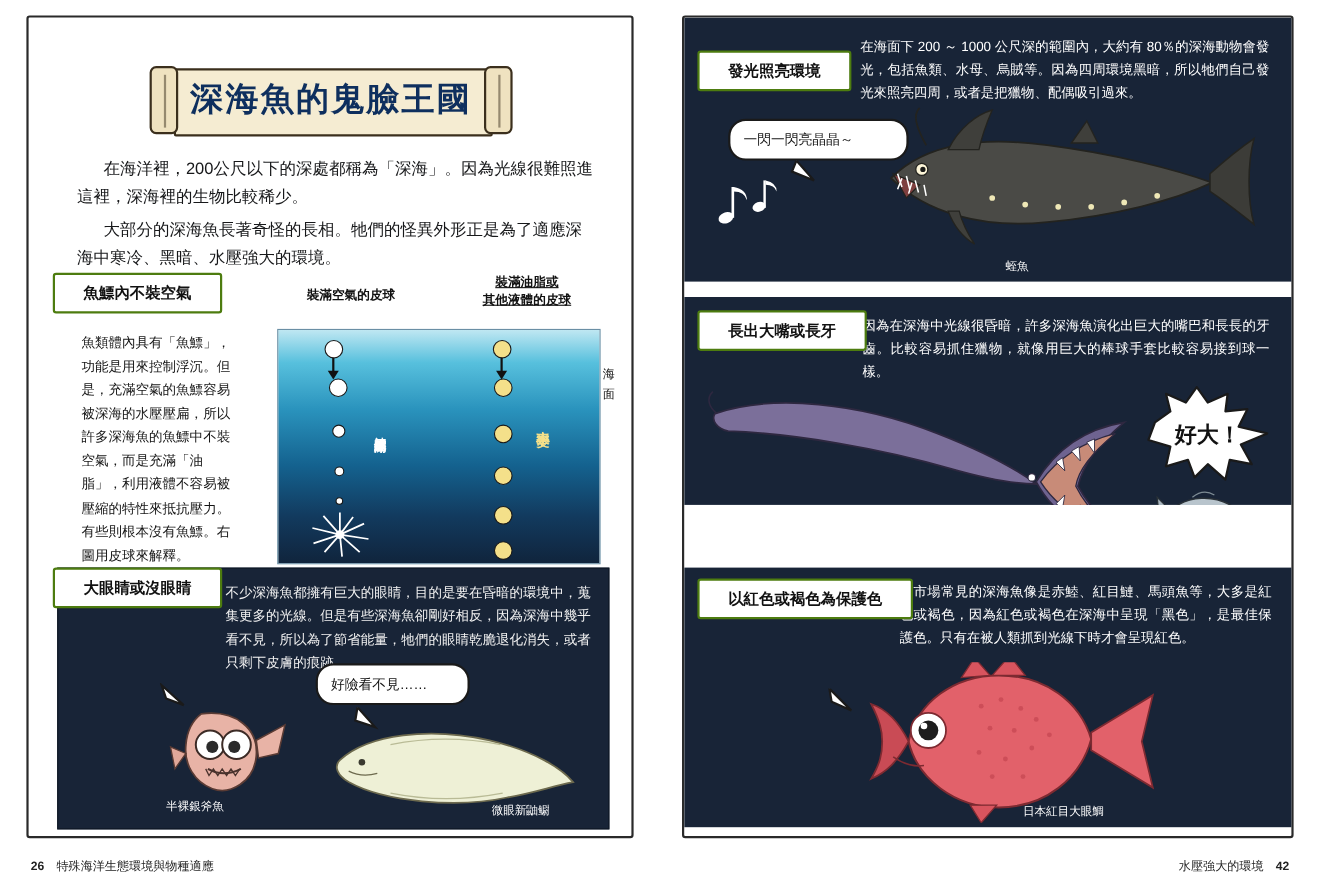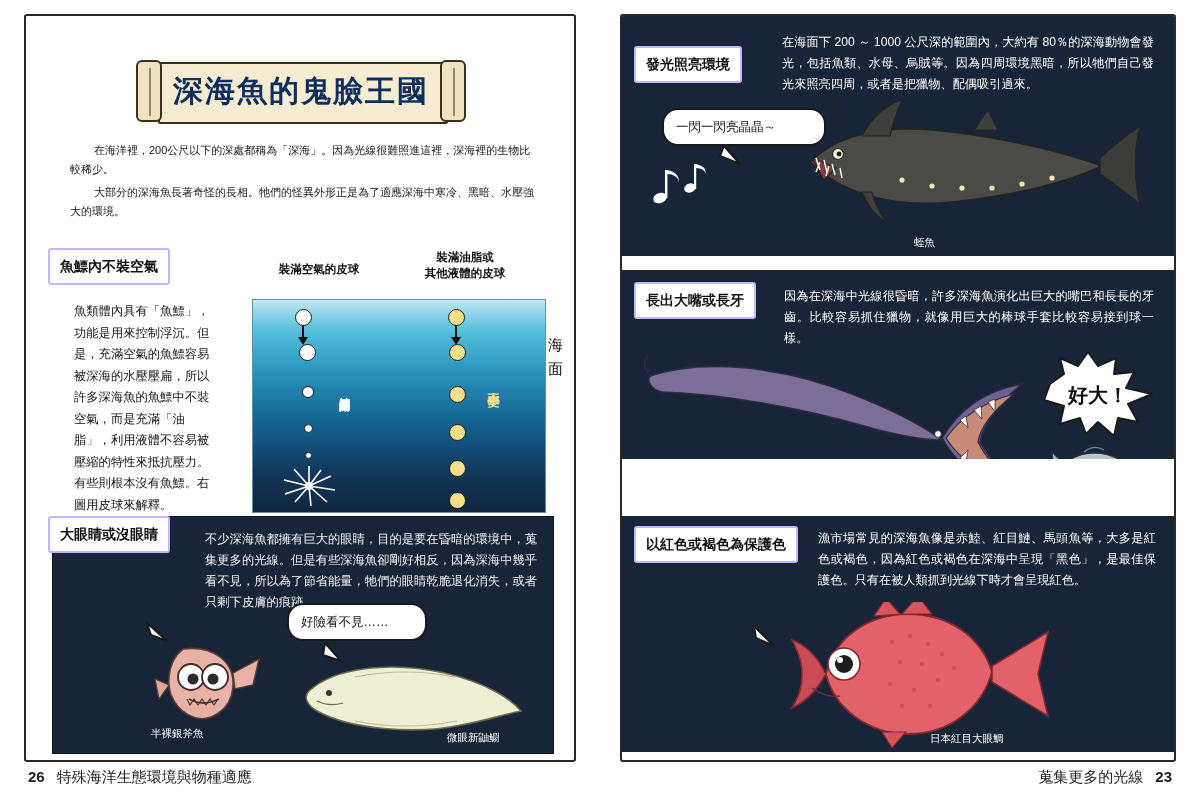--- a/index.html
+++ b/index.html
@@ -32,25 +32,25 @@
   .banner-cap.l{left:0;}
   .banner-cap.r{right:0;}
   .banner-cap:after{content:"";position:absolute;left:50%;top:6px;width:2px;height:48px;
     background:#3b2f1d;opacity:.5;}
   .banner-text{position:absolute;left:0;top:0;width:330px;height:62px;display:flex;
     align-items:center;justify-content:center;font-size:30px;font-weight:bold;
     color:#0e2f5e;letter-spacing:2px;}
 
   
   .intro{position:absolute;left:44px;top:125px;width:470px;}
-  .intro p{margin:0 0 4px 0;text-indent:24px;font-size:11px;color:#17181a;line-height:1.72;}
-
-  
-  .tag{position:absolute;background:#ffffff;border:2px solid #c4b5fd;border-radius:3px;
-    padding:5px 10px;font-size:14px;font-weight:bold;color:#111;white-space:nowrap;z-index:6;}
+  .intro p{margin:0 0 4px 0;text-indent:24px;font-size:15px;color:#17181a;line-height:1.72;}
+
+  
+  .tag{position:absolute;background:#ffffff;border:2px solid #4d7c0f;border-radius:3px;
+    padding:5px 26px;font-size:14px;font-weight:bold;color:#111;white-space:nowrap;z-index:6;}
 
   
   .bladder-block{position:absolute;left:26px;top:245px;width:500px;height:250px;}
   .bladder-text{position:absolute;left:22px;top:40px;width:140px;font-size:12.3px;
     color:#141414;line-height:1.75;}
   .gradient-box{position:absolute;left:200px;top:38px;width:292px;height:212px;
     border:1px solid #6a8fa5;
     background:linear-gradient(to bottom,#bfe7f2 0%,#57c0dd 14%,#2a93bd 34%,#14628f 58%,#123a5e 80%,#10243c 100%);
     overflow:hidden;}
   .hdr-lbl{position:absolute;font-size:11.5px;font-weight:bold;color:#111;text-align:center;line-height:1.4;}
@@ -71,21 +71,21 @@
   .bubble{position:absolute;background:#ffffff;border:2px solid #1a1a1a;border-radius:16px;
     padding:8px 12px;font-size:12.5px;color:#111;line-height:1.45;}
   .bubble:after{content:"";position:absolute;width:0;height:0;}
   .fishcap{position:absolute;font-size:10.5px;color:#ffffff;}
 
   
   .row{position:absolute;left:0;width:556px;background:#182437;overflow:hidden;}
   .row-text{position:absolute;font-size:12.2px;color:#ffffff;line-height:1.72;text-align:justify;}
 
   
-  .foot{position:absolute;font-size:15px;color:#222;}
+  .foot{position:absolute;font-size:11px;color:#222;margin-top:12px;}
   .foot .num{font-weight:bold;}
   .note{position:absolute;left:626px;top:760px;font-size:10.5px;color:#222;}
 
   svg{display:block;}
 </style>
 </head>
 <body>
 
 <div class="page">
 
@@ -104,21 +104,21 @@
     </div>
 
     <div style="position:absolute;left:2px;top:176px;width:546px;height:58px;background:linear-gradient(to bottom,#ffffff,#e8f4e0);z-index:-1;"></div>
 
     <div class="tag" style="left:22px;top:232px;">魚鰾內不裝空氣</div>
 
     <div class="bladder-block">
       <div class="bladder-text cjk">魚類體內具有「魚鰾」，功能是用來控制浮沉。但是，充滿空氣的魚鰾容易被深海的水壓壓扁，所以許多深海魚的魚鰾中不裝空氣，而是充滿「油脂」，利用液體不容易被壓縮的特性來抵抗壓力。有些則根本沒有魚鰾。右圖用皮球來解釋。</div>
 
       <div class="hdr-lbl" style="left:212px;top:0px;width:110px;">裝滿空氣的皮球</div>
-      <div class="hdr-lbl" style="left:358px;top:-12px;width:110px;white-space:pre-line;">裝滿油脂或
+      <div class="hdr-lbl" style="left:372px;top:-12px;width:110px;white-space:pre-line;text-decoration:underline;">裝滿油脂或
 其他液體的皮球</div>
 
       <div class="gradient-box">
 
         <div class="ball white" style="left:46px;top:44px;width:15px;height:15px;"></div>
         <div class="ball white" style="left:49px;top:86px;width:10px;height:10px;"></div>
         <div class="ball white" style="left:51px;top:124px;width:7px;height:7px;"></div>
         <div class="ball white" style="left:52px;top:152px;width:5px;height:5px;"></div>
 
         <svg style="position:absolute;left:28px;top:164px;" width="56" height="44" viewBox="0 0 56 44">
@@ -138,21 +138,21 @@
         <div class="vlabel" style="left:230px;top:82px;font-size:12px;color:#f4e08a;">大小不變</div>
       </div>
 
       <div class="ball white" style="left:243px;top:48px;width:15px;height:15px;"></div>
       <div class="ball yellow" style="left:396px;top:48px;width:15px;height:15px;"></div>
       <div class="arrow-line" style="left:250px;top:64px;height:14px;"></div>
       <div class="arrow-v" style="left:246px;top:76px;"></div>
       <div class="arrow-line" style="left:403px;top:64px;height:14px;"></div>
       <div class="arrow-v" style="left:399px;top:76px;"></div>
 
-      <div style="position:absolute;left:496px;top:72px;font-size:15px;color:#111;">海面</div>
+      <div style="position:absolute;left:496px;top:72px;font-size:11px;color:#111;">海面</div>
     </div>
 
     <div class="tag" style="left:22px;top:500px;">大眼睛或沒眼睛</div>
 
     <div class="dark-panel">
       <div class="dark-text cjk">不少深海魚都擁有巨大的眼睛，目的是要在昏暗的環境中，蒐集更多的光線。但是有些深海魚卻剛好相反，因為深海中幾乎看不見，所以為了節省能量，牠們的眼睛乾脆退化消失，或者只剩下皮膚的痕跡。</div>
 
       <svg style="position:absolute;left:92px;top:104px;" width="26" height="24" viewBox="0 0 26 24">
         <path d="M2 2 L22 20 L6 14 Z" fill="#ffffff" stroke="#1a1a1a" stroke-width="2"></path>
       </svg>
@@ -307,17 +307,17 @@
     <div class="tag" style="left:12px;top:510px;">以紅色或褐色為保護色</div>
   </div>
 
   <div class="foot" style="left:28px;top:768px;">
     <span class="num">26</span>
     <span style="margin-left:8px;">特殊海洋生態環境與物種適應</span>
   </div>
 
 
   <div class="foot" style="right:28px;top:768px;text-align:right;">
-    <span>蒐集更多的光線</span>
-    <span class="num" style="margin-left:8px;">23</span>
+    <span>水壓強大的環境</span>
+    <span class="num" style="margin-left:8px;">42</span>
   </div>
 
 </div>
 
 </body></html>

